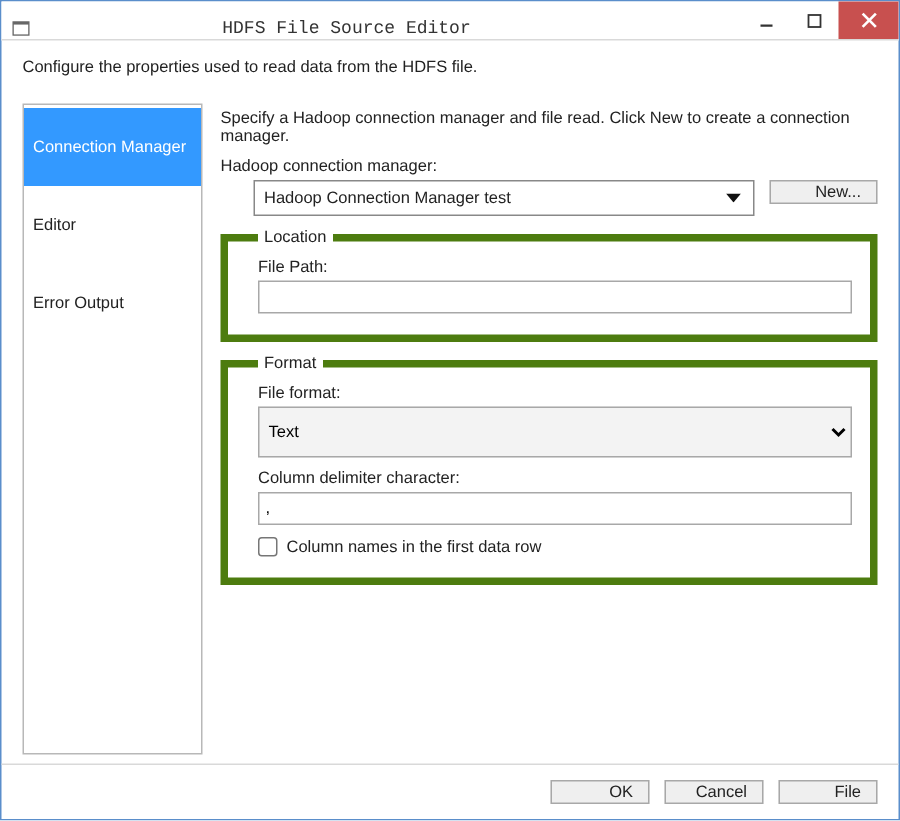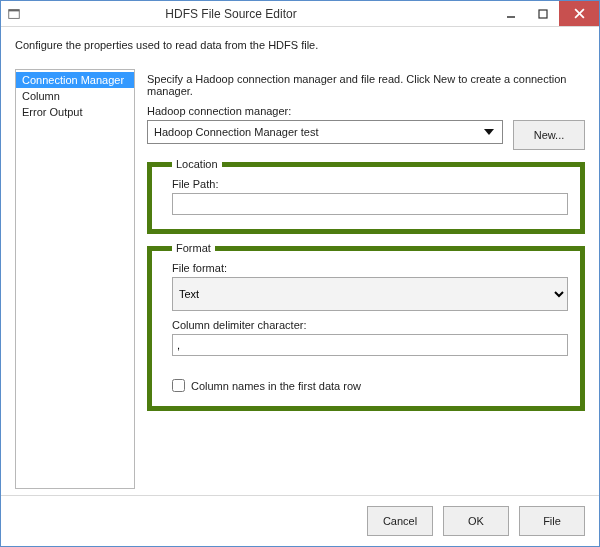--- a/index.html
+++ b/index.html
@@ -14,22 +14,23 @@
   .window {
     width: 600px; height: 547px;
     background: #fff;
     border: 1px solid #5a8ecb;
     display: flex; flex-direction: column;
   }
   .titlebar {
     height: 26px;
     background: #fff;
     border-bottom: 1px solid #d9d9d9;
-    display: flex; align-items: center;
+    display: flex; align-items: flex-end;
     padding-left: 6px;
+    font-family: Liberation Mono, monospace;
   }
   .titlebar .sysicon {
     width: 14px; height: 14px;
     margin-right: 6px;
     display: flex; align-items: center; justify-content: center;
   }
   .titlebar .sysicon svg { width: 14px; height: 14px; }
   .titlebar .title {
     flex: 1;
     text-align: center;
@@ -66,58 +67,58 @@
     min-height: 0;
   }
   .sidebar {
     width: 120px;
     border: 1px solid #b8b8b8;
     background: #fff;
     padding: 2px 0;
     overflow: hidden;
   }
   .sidebar-item {
-    padding: 2px 6px;
+    padding: 20px 6px;
     font-size: 11px;
     color: #222;
     cursor: default;
   }
   .sidebar-item.selected {
     background: #3399ff;
     color: #fff;
   }
   .main {
     flex: 1;
     display: flex; flex-direction: column;
     gap: 8px;
     min-width: 0;
   }
   .instruction { font-size: 11px; color: #222; margin-top: 4px; }
   .label { font-size: 11px; color: #222; margin-bottom: 3px; }
-  .hrow { display: flex; gap: 10px; align-items: stretch; }
+  .hrow { display: flex; gap: 10px; align-items: stretch; margin-left: 22px; }
   .hrow .combo-wrap { flex: 1; }
   .combo {
     position: relative;
     height: 24px;
     border: 1px solid #888;
     background: #fff;
     display: flex; align-items: center;
     padding: 0 24px 0 6px;
     font-size: 11px;
   }
   .combo .arrow {
     position: absolute; right: 4px; top: 2px; bottom: 2px; width: 18px;
     display: flex; align-items: center; justify-content: center;
   }
   .btn {
-    min-width: 66px; height: 30px;
+    min-width: 66px; height: 16px;
     background: #efefef;
     border: 1px solid #a8a8a8;
     font-size: 11px;
-    display: flex; align-items: center; justify-content: center;
+    display: flex; align-items: center; justify-content: flex-end;
     padding: 0 10px;
     cursor: default;
   }
   .btn.wide { min-width: 72px; }
   fieldset.group {
     border: 5px solid #4d7c0f;
     padding: 8px 12px 14px 20px;
     margin: 0;
   }
   fieldset.group legend {
@@ -132,21 +133,21 @@
   }
   .select {
     width: 100%; height: 34px;
     border: 1px solid #a8a8a8;
     background: #f3f3f3;
     font-size: 11px;
     padding: 0 2px;
   }
   .chkrow {
     display: flex; align-items: center; gap: 6px;
-    margin-top: 23px;
+    margin-top: 8px;
   }
   .chkrow input { width: 13px; height: 13px; margin: 0; }
   .footer {
     border-top: 1px solid #d9d9d9;
     padding: 10px 14px;
     display: flex; justify-content: flex-end; gap: 10px;
   }
   .spacer { height: 4px; }
 </style>
 </head>
@@ -184,21 +185,21 @@
 
   <div class="desc">Configure the properties used to read data from the HDFS file.</div>
 
   <div class="body">
 
     <div class="sidebar">
       <div class="sidebar-item selected">
         <span>Connection Manager</span>
       </div>
       <div class="sidebar-item">
-        <span>Column</span>
+        <span>Editor</span>
       </div>
       <div class="sidebar-item">
         <span>Error Output</span>
       </div>
     </div>
 
     <div class="main">
 
       <div class="instruction">Specify a Hadoop connection manager and file read. Click New to create a connection manager.</div>
 
@@ -244,23 +245,23 @@
           <input type="checkbox" style="">
           <span>Column names in the first data row</span>
         </div>
       </fieldset>
 
     </div>
   </div>
 
   <div class="footer">
     <div class="btn">
+      <span>OK</span>
+    </div>
+    <div class="btn">
       <span>Cancel</span>
-    </div>
-    <div class="btn">
-      <span>OK</span>
     </div>
     <div class="btn">
       <span>File</span>
     </div>
   </div>
 
 </div>
 
 </body></html>

